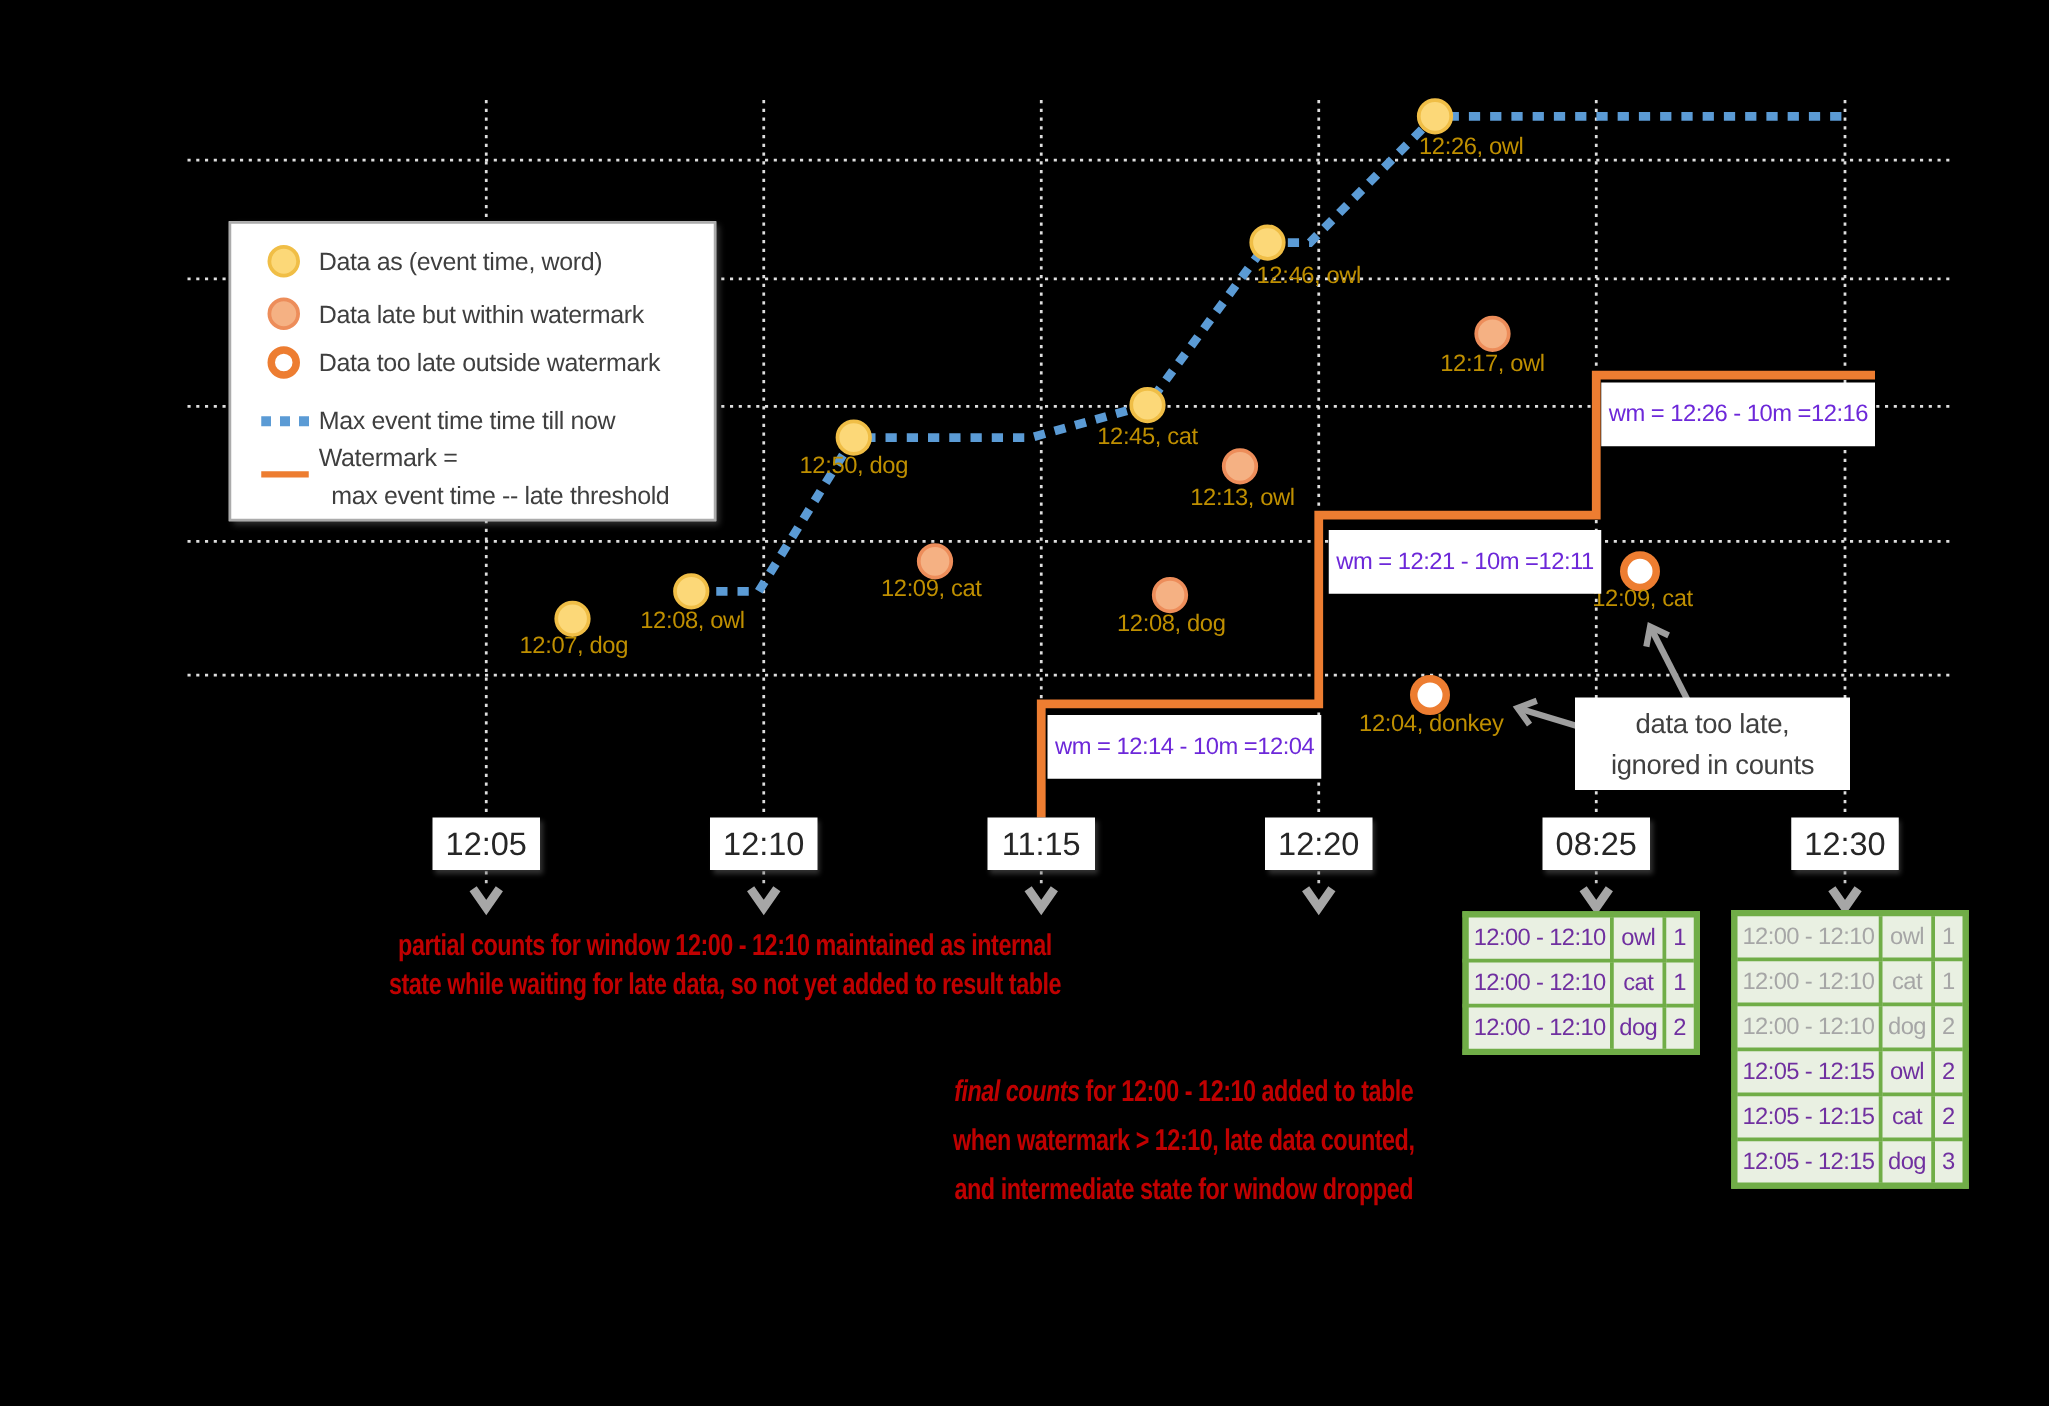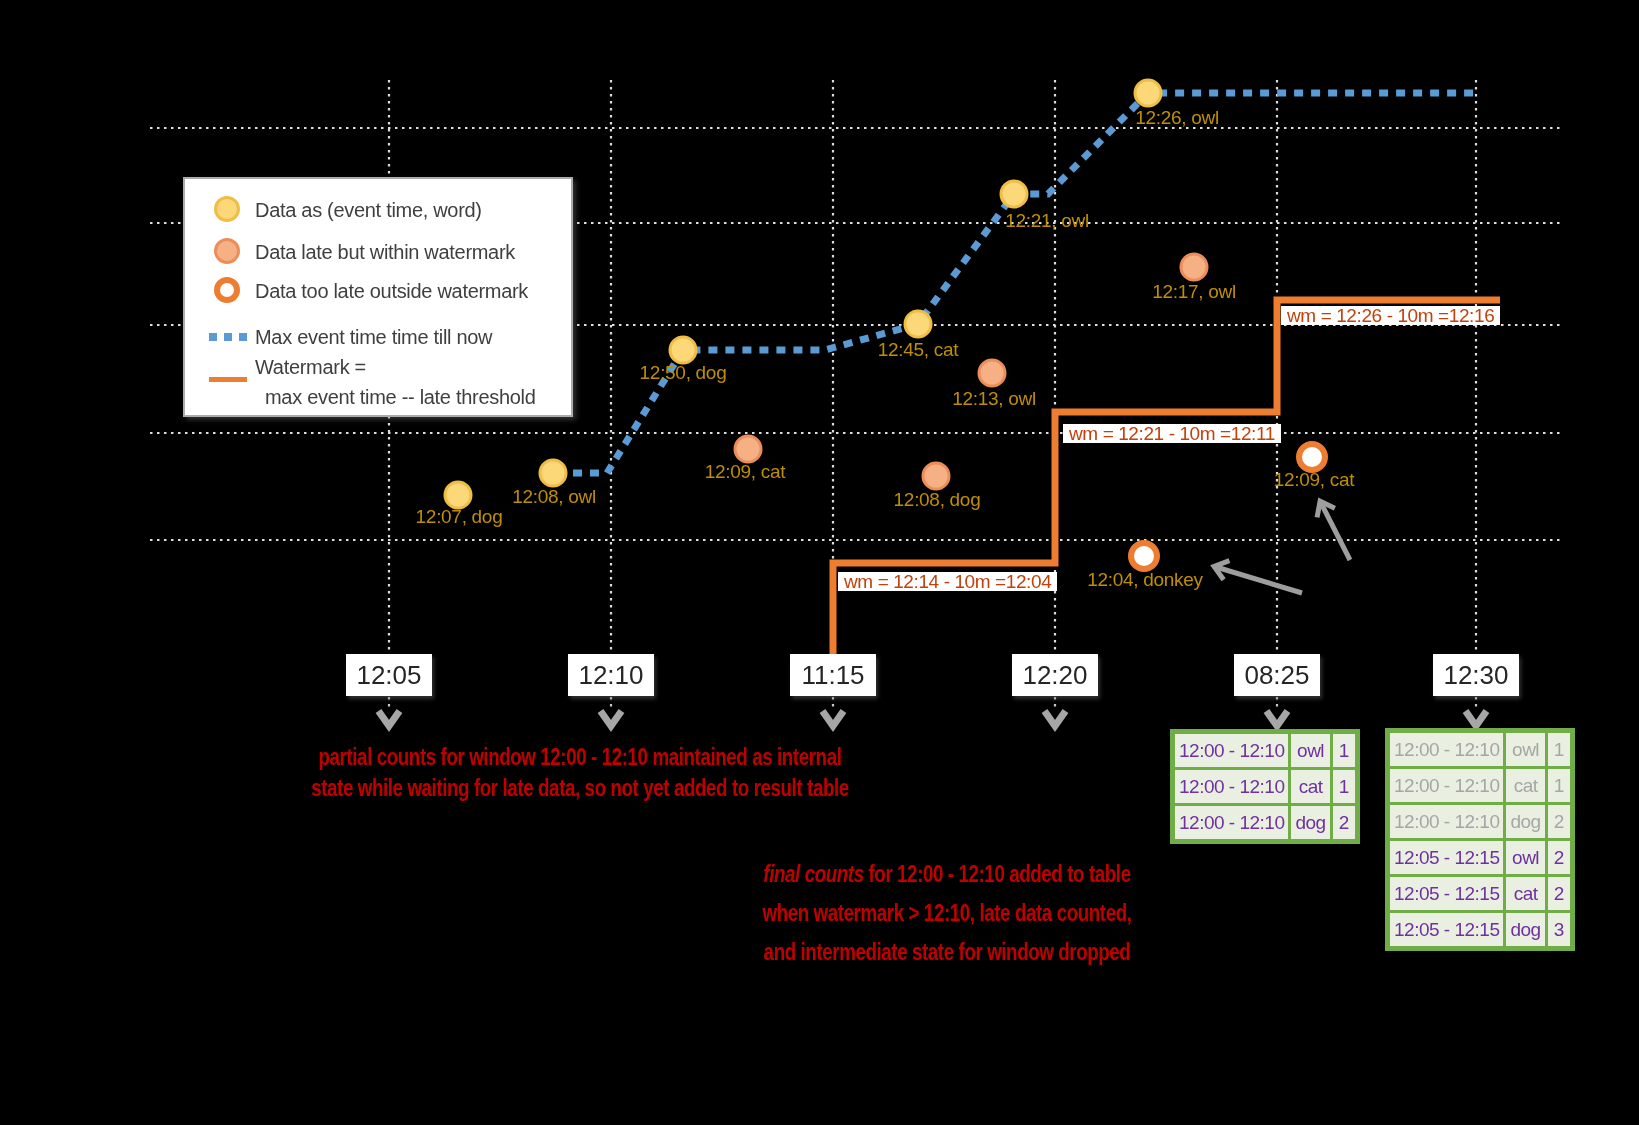--- a/index.html
+++ b/index.html
@@ -5,22 +5,22 @@
   html,body{margin:0;padding:0;background:#000;}
   .stage{position:relative;width:1639px;height:1125px;background:#000;overflow:hidden;
          font-family:"Liberation Sans","DejaVu Sans",sans-serif;}
   .stage svg.layer{position:absolute;left:0;top:0;}
 
   
   .pt-label{position:absolute;color:#BF8F00;font-size:19px;line-height:1;white-space:nowrap;
             transform:translateX(-50%);letter-spacing:-0.3px;text-align:center;}
 
   
-  .wm-label{position:absolute;background:#fff;color:#c2410c;font-size:19px;line-height:1;
-            padding:0 6px;white-space:nowrap;letter-spacing:-0.4px;}
+  .wm-label{position:absolute;background:#fff;color:#6d28d9;font-size:19px;line-height:1;
+            padding:16px 6px;white-space:nowrap;letter-spacing:-0.4px;}
 
   
   .axis-box{position:absolute;width:86px;height:42px;background:#fff;color:#262626;
             font-size:26px;display:flex;align-items:center;justify-content:center;
             transform:translateX(-50%);box-shadow:2px 3px 4px rgba(110,110,110,.45);}
 
   
   .legend{position:absolute;left:183px;top:177px;width:390px;height:240px;background:#fff;
           border:2px solid #ABABAB;box-shadow:3px 3px 5px rgba(120,120,120,.4);box-sizing:border-box;text-align:right;}
   .legend .row{position:absolute;left:0;width:100%;}
@@ -128,21 +128,21 @@
     </g>
   </svg>
 
   <div class="pt-label" style="left:459px;top:507px">12:07, dog</div>
   <div class="pt-label" style="left:554px;top:487px">12:08, owl</div>
   <div class="pt-label" style="left:683px;top:363px">12:50, dog</div>
   <div class="pt-label" style="left:745px;top:462px">12:09, cat</div>
   <div class="pt-label" style="left:918px;top:340px">12:45, cat</div>
   <div class="pt-label" style="left:994px;top:389px">12:13, owl</div>
   <div class="pt-label" style="left:937px;top:490px">12:08, dog</div>
-  <div class="pt-label" style="left:1047px;top:211px">12:21, owl</div>
+  <div class="pt-label" style="left:1047px;top:211px">12:46, owl</div>
   <div class="pt-label" style="left:1177px;top:108px">12:26, owl</div>
   <div class="pt-label" style="left:1194px;top:282px">12:17, owl</div>
   <div class="pt-label" style="left:1145px;top:570px">12:04, donkey</div>
   <div class="pt-label" style="left:1314px;top:470px">12:09, cat</div>
 
   <div class="wm-label" style="left:838px;top:572px">wm = 12:14 - 10m =12:04</div>
   <div class="wm-label" style="left:1063px;top:424px">wm = 12:21 - 10m =12:11</div>
   <div class="wm-label" style="left:1281px;top:306px">wm = 12:26 - 10m =12:16</div>
 
   <div class="legend">
@@ -169,20 +169,24 @@
     </div>
   </div>
 
   <div class="axis-box" style="left:389px;top:654px">12:05</div>
   <div class="axis-box" style="left:611px;top:654px">12:10</div>
   <div class="axis-box" style="left:833px;top:654px">11:15</div>
   <div class="axis-box" style="left:1055px;top:654px">12:20</div>
   <div class="axis-box" style="left:1277px;top:654px">08:25</div>
   <div class="axis-box" style="left:1476px;top:654px">12:30</div>
 
+  <div class="note-box">
+    <div style="margin-top:4px">data too late,</div>
+    <div>ignored in counts</div>
+  </div>
 
   <div class="red-block" style="left:580px;top:741px">
     <div>partial counts for window 12:00 - 12:10 maintained as internal</div>
     <div>state while waiting for late data, so not yet added  to result table</div>
   </div>
   <div class="red-block" style="left:947px;top:854px;line-height:39px">
     <div><span class="em">final counts</span><span> for 12:00 - 12:10 added to table</span></div>
     <div>when watermark &gt; 12:10, late data counted,</div>
     <div>and intermediate state for window dropped</div>
   </div>

